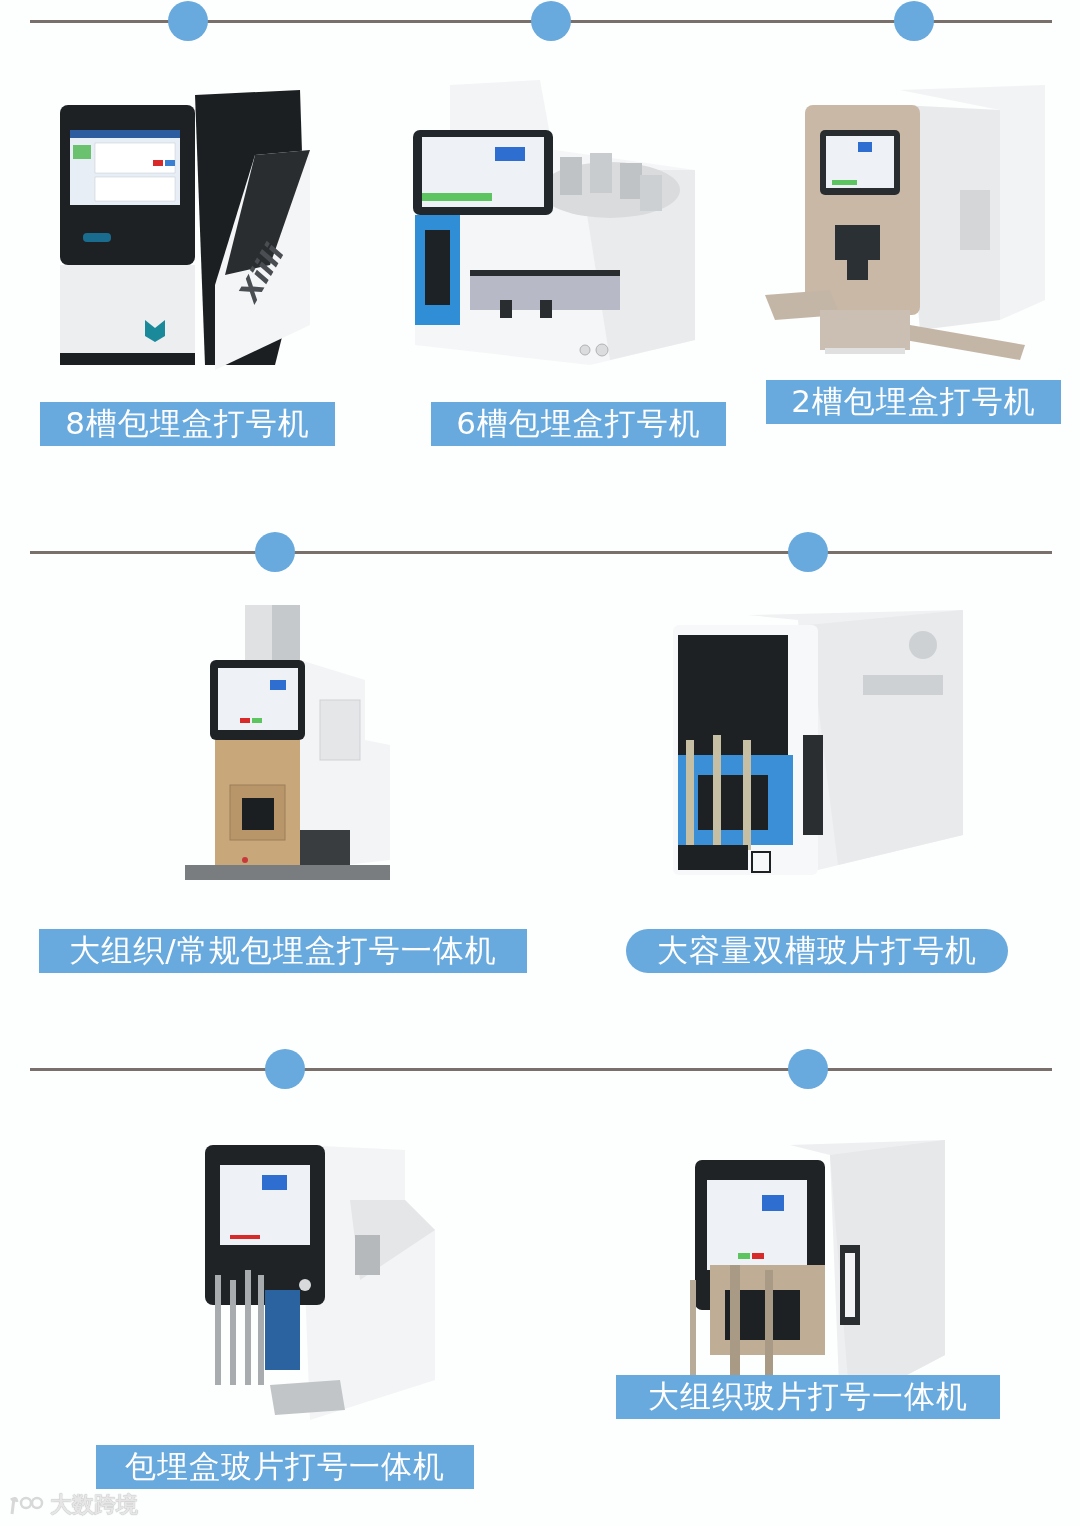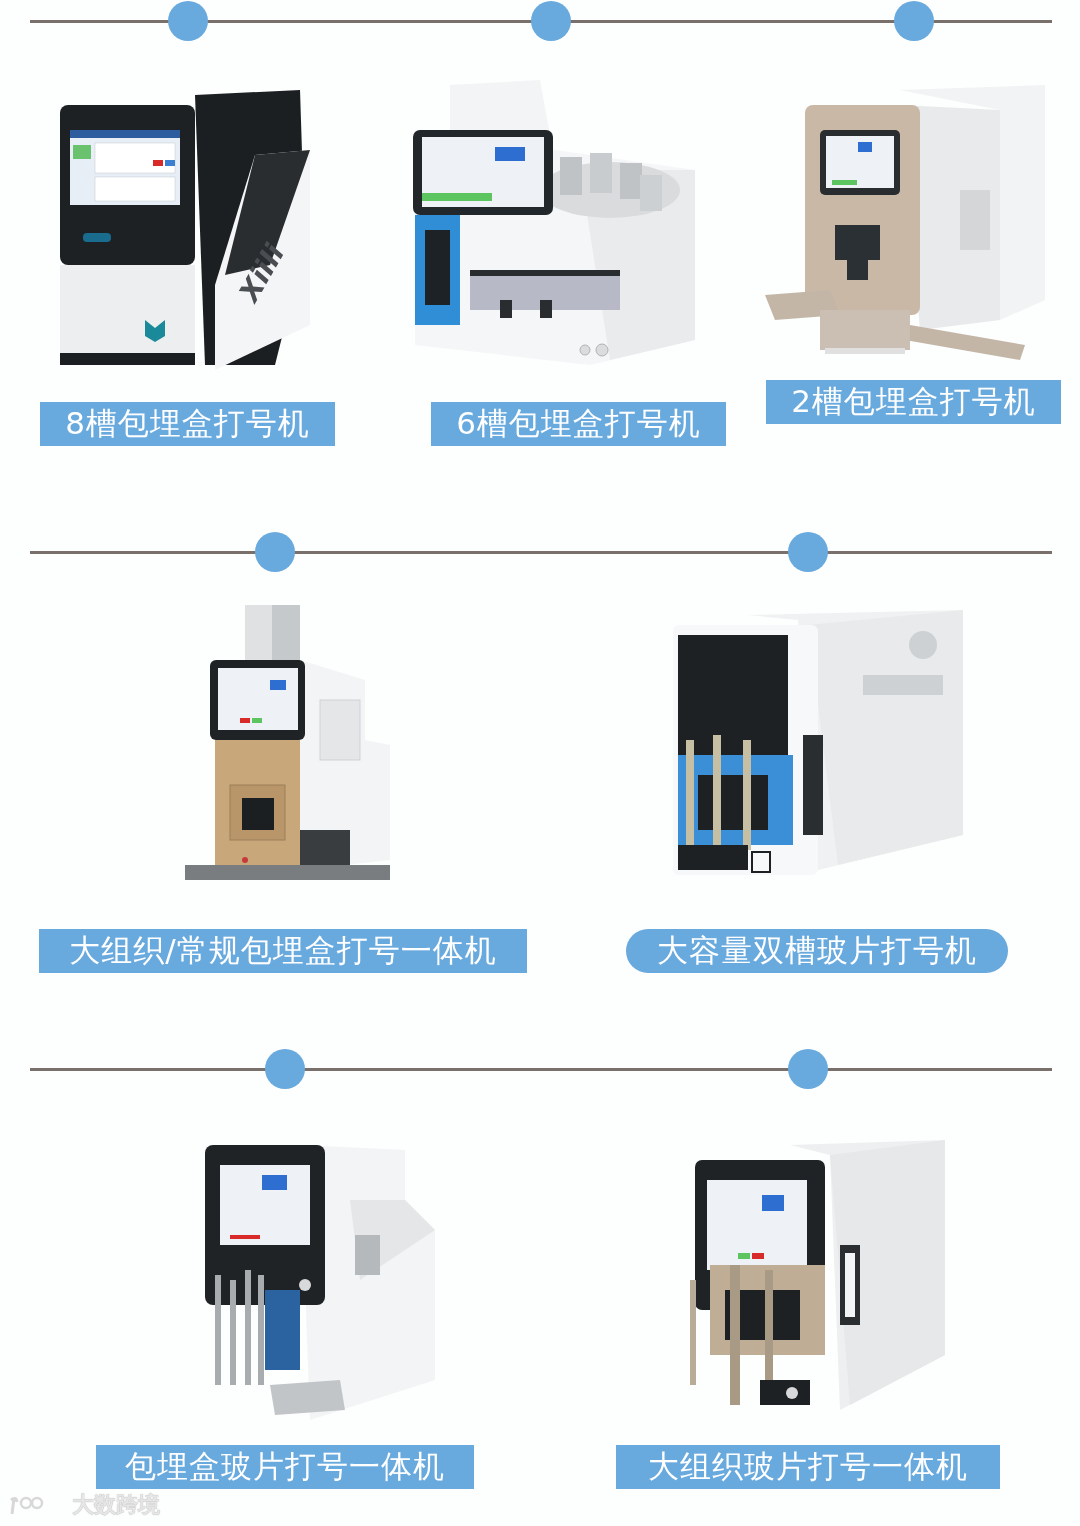--- a/index.html
+++ b/index.html
@@ -2,21 +2,21 @@
 <html><head>
 <meta charset="utf-8">
 <style>
   html, body { margin:0; padding:0; }
   body { width:1080px; height:1526px; background:#fdfefe; position:relative; overflow:hidden; font-family:"DejaVu Sans", sans-serif; }
   .divider { position:absolute; left:30px; width:1022px; height:3px; background:#7a706b; }
   .dot { position:absolute; width:40px; height:40px; border-radius:50%; background:#68a9de; transform:translate(-50%,-50%); }
   .label { position:absolute; height:44px; background:#68a9de; color:#ffffff; font-size:31px; display:flex; align-items:center; justify-content:center; letter-spacing:1px; white-space:nowrap; }
   .product { position:absolute; }
   .product svg { width:100%; height:100%; display:block; }
-  .watermark { position:absolute; left:8px; top:1490px; color:#e6e6e6; font-size:22px; font-weight:bold; display:flex; align-items:center; gap:24px; text-shadow:0 0 1px #999; }
+  .watermark { position:absolute; left:8px; top:1490px; color:#e6e6e6; font-size:22px; font-weight:bold; display:flex; align-items:center; gap:2px; text-shadow:0 0 1px #999; }
   .wm-logo { width:40px; height:26px; }
 </style>
 </head>
 <body>
 
 <div class="divider" style="top:20px;"></div>
 <div class="dot" style="left:188px; top:21px;"></div>
 <div class="dot" style="left:551px; top:21px;"></div>
 <div class="dot" style="left:914px; top:21px;"></div>
 
@@ -174,21 +174,21 @@
     <rect x="45" y="155" width="75" height="50" fill="#1e2124"></rect>
     <rect x="10" y="145" width="6" height="105" fill="#b8ab98"></rect>
     <rect x="50" y="130" width="10" height="140" fill="#a99a85"></rect>
     <rect x="85" y="135" width="8" height="120" fill="#a99a85"></rect>
     <rect x="80" y="245" width="50" height="25" fill="#1e2124"></rect>
     <circle cx="112" cy="258" r="6" fill="#d7d9db"></circle>
   </svg>
 </div>
 
 <div class="label" style="left:96px; top:1445px; width:378px;">包埋盒玻片打号一体机</div>
-<div class="label" style="left:616px; top:1445px; width:384px;">大组织玻片打号一体机</div>
+<div class="label" style="left:616px; top:1375px; width:384px;">大组织玻片打号一体机</div>
 
 <div class="watermark">
   <svg class="wm-logo" viewBox="0 0 40 26">
     <path d="M4 22 L6 6 M3 8 Q8 4 9 10" stroke="#d8d8d8" stroke-width="3" fill="none"></path>
     <circle cx="18" cy="11" r="5" stroke="#d8d8d8" stroke-width="2.5" fill="none"></circle>
     <circle cx="29" cy="11" r="5" stroke="#d8d8d8" stroke-width="2.5" fill="none"></circle>
   </svg>
   <span>大数跨境</span>
 </div>
 

